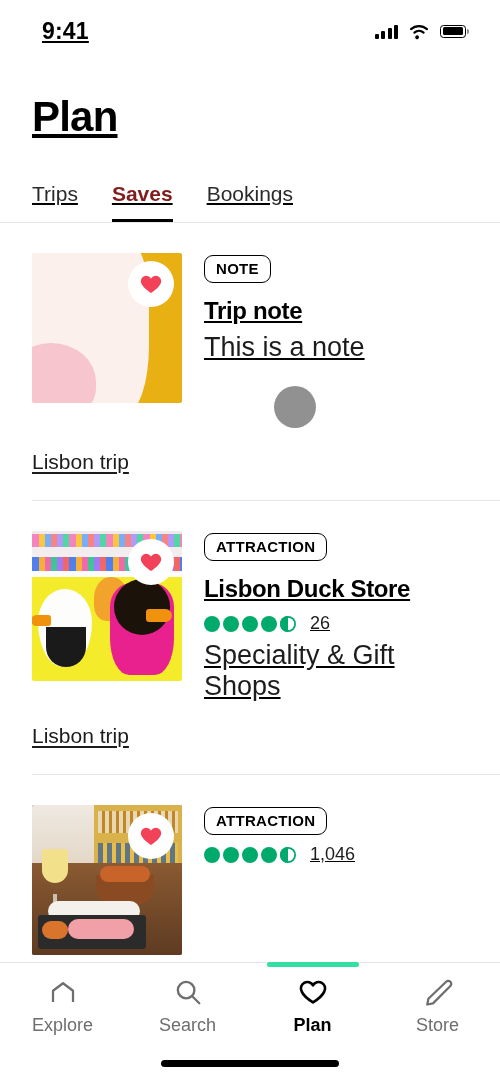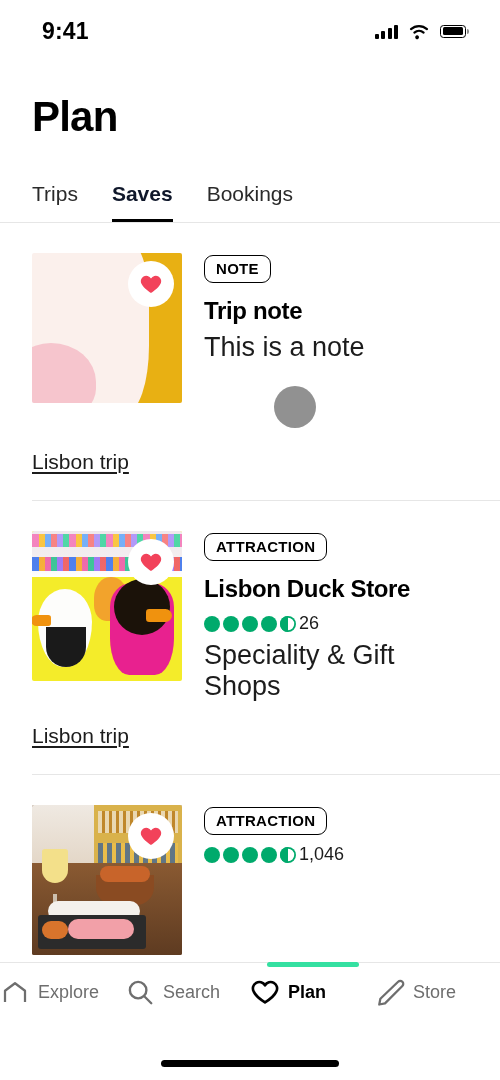--- a/index.html
+++ b/index.html
@@ -3,21 +3,21 @@
 <meta charset="utf-8">
 <style>
   * { box-sizing: border-box; margin: 0; padding: 0; }
   html, body {
     width: 500px; height: 1080px;
     background: #ffffff;
     font-family: "Liberation Sans", sans-serif;
     color: #000000;
     overflow: hidden;
   }
-  .phone { position: relative; width: 500px; height: 1080px; background:#fff; }
+  .phone { position: relative; width: 500px; height: 1080px; background:#fff;text-decoration:underline; }
 
   
   .statusbar {
     height: 62px; display:flex; align-items:center;
     justify-content:space-between; padding: 0 34px 0 42px;
   }
   .status-time { font-size: 23px; font-weight: 700; letter-spacing: .2px; color:#000; }
   .status-icons { display:flex; align-items:center; gap:9px; }
   .cellular { display:flex; align-items:flex-end; gap:2.5px; height:15px; }
   .cellular i { display:block; width:4px; background:#000; border-radius:1px; }
@@ -45,21 +45,21 @@
   .tabs {
     display:flex; gap:34px; padding: 44px 8px 0 32px;
     border-bottom: 1px solid #e6e6e6; position:relative;
   }
   .tab {
     font-size: 21px; color:#2a2a2a; padding-bottom: 13px;
     border-bottom: 3px solid transparent; cursor:pointer;
     background:none; border-left:0; border-right:0; border-top:0;
     font-family: inherit;
   }
-  .tab.active { font-weight: 700; color:#0f172a; border-bottom-color:#000; }
+  .tab.active { font-weight: 700; color:#7f1d1d; border-bottom-color:#000; }
 
   
   .list { padding: 0 0 0 0; }
   .card { padding: 30px 30px 0 32px; }
   .card-body { display:flex; gap:22px;justify-content:space-between; }
 
   .thumb {
     position:relative; width:150px; height:150px; flex:0 0 150px;
     border-radius:2px; overflow:hidden; background:#eee;
   }
@@ -191,21 +191,21 @@
   .badge {
     display:inline-block; border:1.8px solid #000; border-radius:9px;
     padding: 5px 11px 6px; font-size: 15px; font-weight: 700;
     letter-spacing: .3px; line-height:1;
   }
   .title {
     font-size: 24px; font-weight: 800; letter-spacing:-.35px;
     line-height: 1.25; margin-top: 13px; color:#000;
   }
   .subtitle { font-size: 27px; margin-top: 6px; color:#1c1c1c; }
-  .rating { display:flex; align-items:center; gap:3px; margin-top: 9px; }
+  .rating { display:flex; align-items:center; gap:14px; margin-top: 9px; }
   .bubbles { display:flex; gap:3px; }
   .bubbles span {
     width:16px; height:16px; border-radius:50%;
     background:#00aa6c; display:block;
   }
   .bubbles span.half {
     background: linear-gradient(90deg,#00aa6c 0 50%, #ffffff 50% 100%);
     box-shadow: inset 0 0 0 1.8px #00aa6c;
   }
   .rating-count { font-size: 18px; color:#1c1c1c; }
@@ -222,21 +222,21 @@
   }
   .divider { height:1px; background:#e6e6e6; margin: 26px 0 0 32px; }
 
   
   .bottomnav {
     position:absolute; left:0; bottom:0; width:100%; height:118px;
     background:#fff; border-top:1px solid #e6e6e6;
     display:flex; align-items:flex-start; padding-top:14px;
   }
   .navitem {
-    flex:1; display:flex; align-items:center;
+    flex:1; display:flex; flex-direction:column; align-items:center;
     gap:8px; cursor:pointer; position:relative; background:none;
     border:none; font-family:inherit; padding:0;
   }
   .navitem svg { width:30px; height:30px; display:block; }
   .navlabel { font-size:18px; color:#6e6e6e; }
   .navitem.active .navlabel { color:#000; font-weight:700; }
   .nav-indicator {
     position:absolute; top:-15px; left:50%; transform:translateX(-50%);
     width:92px; height:5px; background:#34e0a1; border-radius:3px;
   }

